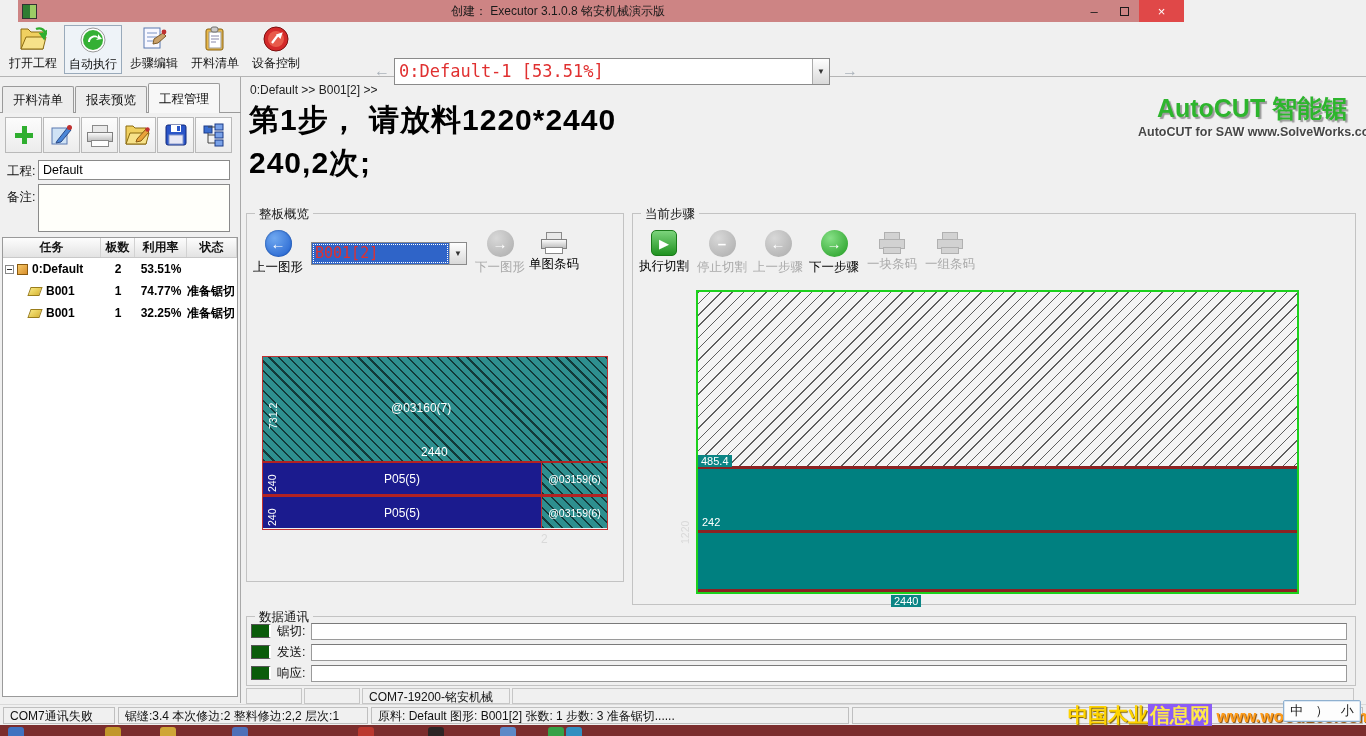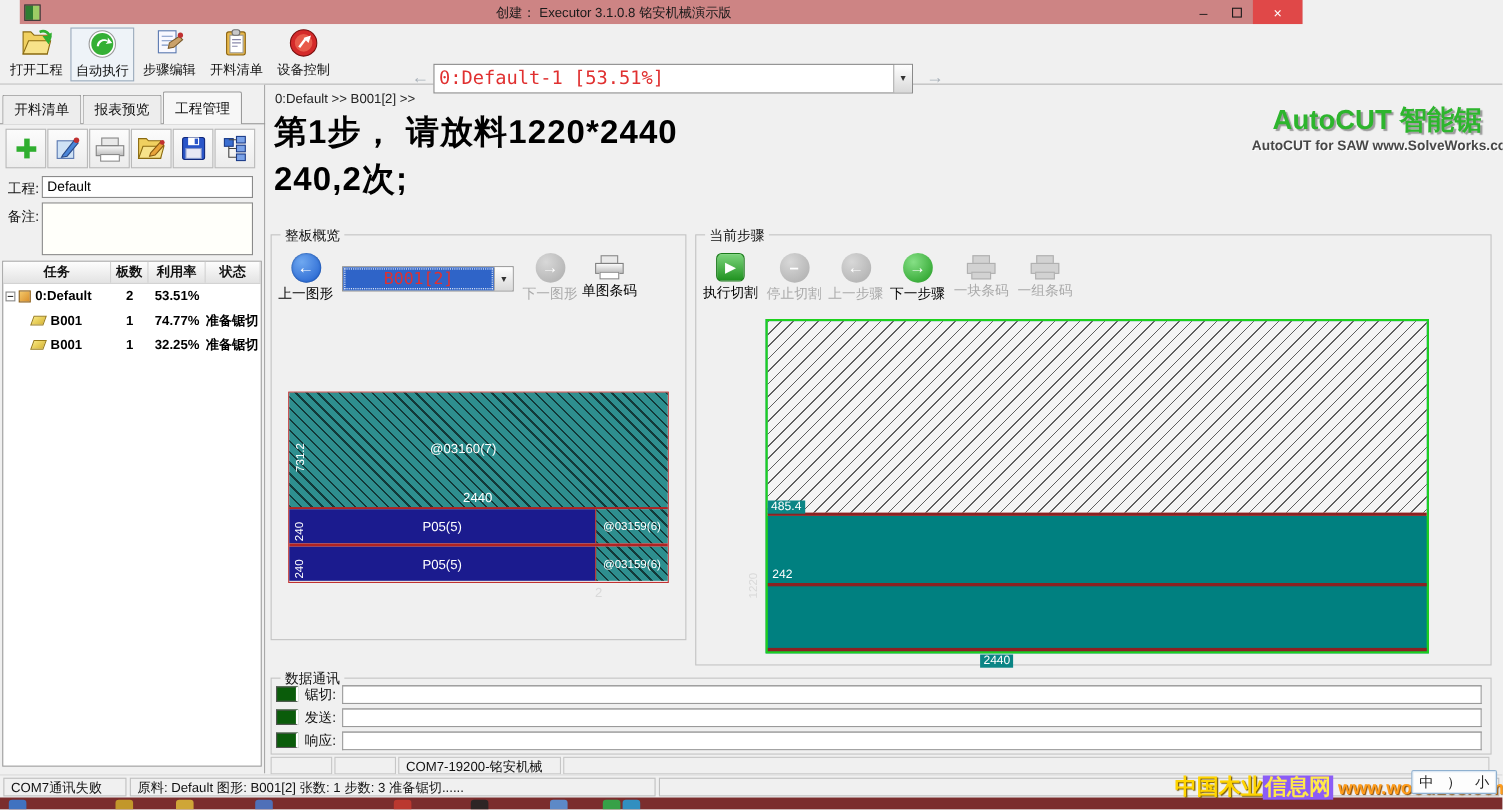--- a/index.html
+++ b/index.html
@@ -69,21 +69,21 @@
   .circ { width:27px; height:27px; border-radius:50%; margin:0 auto; display:flex; align-items:center; justify-content:center; color:#fff; font-size:15px; font-weight:bold; }
   .circ.blue { background:radial-gradient(circle at 35% 30%,#6fa8f0,#1c5ccc); box-shadow:inset 0 0 2px #0a3a88; }
   .circ.gray { background:radial-gradient(circle at 35% 30%,#d8d8d8,#ababab); }
   .circ.green { background:radial-gradient(circle at 35% 30%,#86e086,#1f9a1f); }
   .sq.green { width:26px; height:26px; margin:0 auto; border-radius:5px; background:linear-gradient(#7cd47c,#209220); border:1px solid #1a7a1a; display:flex; align-items:center; justify-content:center; color:#fff; font-size:13px; }
   .printer { width:26px; height:22px; margin:2px auto 0; position:relative; }
   .printer .p1 { position:absolute; left:5px; top:0; width:16px; height:8px; background:#e9e9e9; border:1px solid #8a8a8a; }
   .printer .p2 { position:absolute; left:0; top:7px; width:26px; height:10px; background:linear-gradient(#fafafa,#bdbdbd); border:1px solid #808080; }
   .printer .p3 { position:absolute; left:4px; top:15px; width:18px; height:7px; background:#fff; border:1px solid #8a8a8a; }
   .printer.dim .p1,.printer.dim .p2,.printer.dim .p3 { background:#d2d2d2; border-color:#b0b0b0; }
-  .combo2 { position:absolute; left:64px; top:28px; width:156px; height:23px; border:1px solid #8a8a8a; background:#fff; display:flex;text-align:center; }
+  .combo2 { position:absolute; left:64px; top:28px; width:156px; height:23px; border:1px solid #8a8a8a; background:#fff; display:flex; }
   .combo2 .ctext { flex:1; background:#2f64c8; color:#e03030; font-family:"DejaVu Sans Mono","Liberation Mono",monospace; font-size:15px; padding:1px 3px; white-space:nowrap; overflow:hidden; outline:1px dotted #fff; outline-offset:-2px; }
   .combo2 .cbtn { width:17px; border-left:1px solid #aaa; background:linear-gradient(#fefefe,#d9d9d9); font-size:8px; display:flex; align-items:center; justify-content:center; color:#333; }
 
   
   .teal-hatch { background:repeating-linear-gradient(45deg, rgba(0,0,0,0.6) 0 1.5px, transparent 1.5px 7px), #2e8f8f; }
   .white-hatch { background:repeating-linear-gradient(135deg, rgba(45,45,45,0.75) 0 1px, transparent 1px 8px), #f4f4f4; }
   .diagL { position:absolute; left:15px; top:142px; width:346px; height:174px; border:1px solid #c03030; }
   .dL-top { position:absolute; left:0; top:0; width:344px; height:106px; border-bottom:2px solid #b22222; }
   .dL-bar { position:absolute; left:0; width:344px; height:31px; }
   .navypart { position:absolute; left:0; top:0; width:278px; height:100%; background:#1b1b8e; display:flex; align-items:center; justify-content:center; }
@@ -430,20 +430,21 @@
 
 <div class="istat">
   <div class="iseg" style="width:56px;"></div>
   <div class="iseg" style="width:56px;"></div>
   <div class="iseg" style="width:148px;">COM7-19200-铭安机械</div>
   <div class="iseg" style="flex:1;"></div>
 </div>
 
 <div class="mstat">
   <div class="mseg" style="width:112px;">COM7通讯失败</div>
+  <div class="mseg" style="width:250px;">锯缝:3.4 本次修边:2 整料修边:2,2 层次:1</div>
   <div class="mseg" style="width:478px;">原料: Default 图形: B001[2] 张数: 1 步数: 3 准备锯切......</div>
   <div class="mseg" style="flex:1; margin-right:3px;"></div>
 </div>
 
 <div class="wm">
   <span class="w1">中国木业</span><span class="w2">信息网</span>
   <span class="w3">www.wood168.com</span>
 </div>
 
 <div class="ime">

